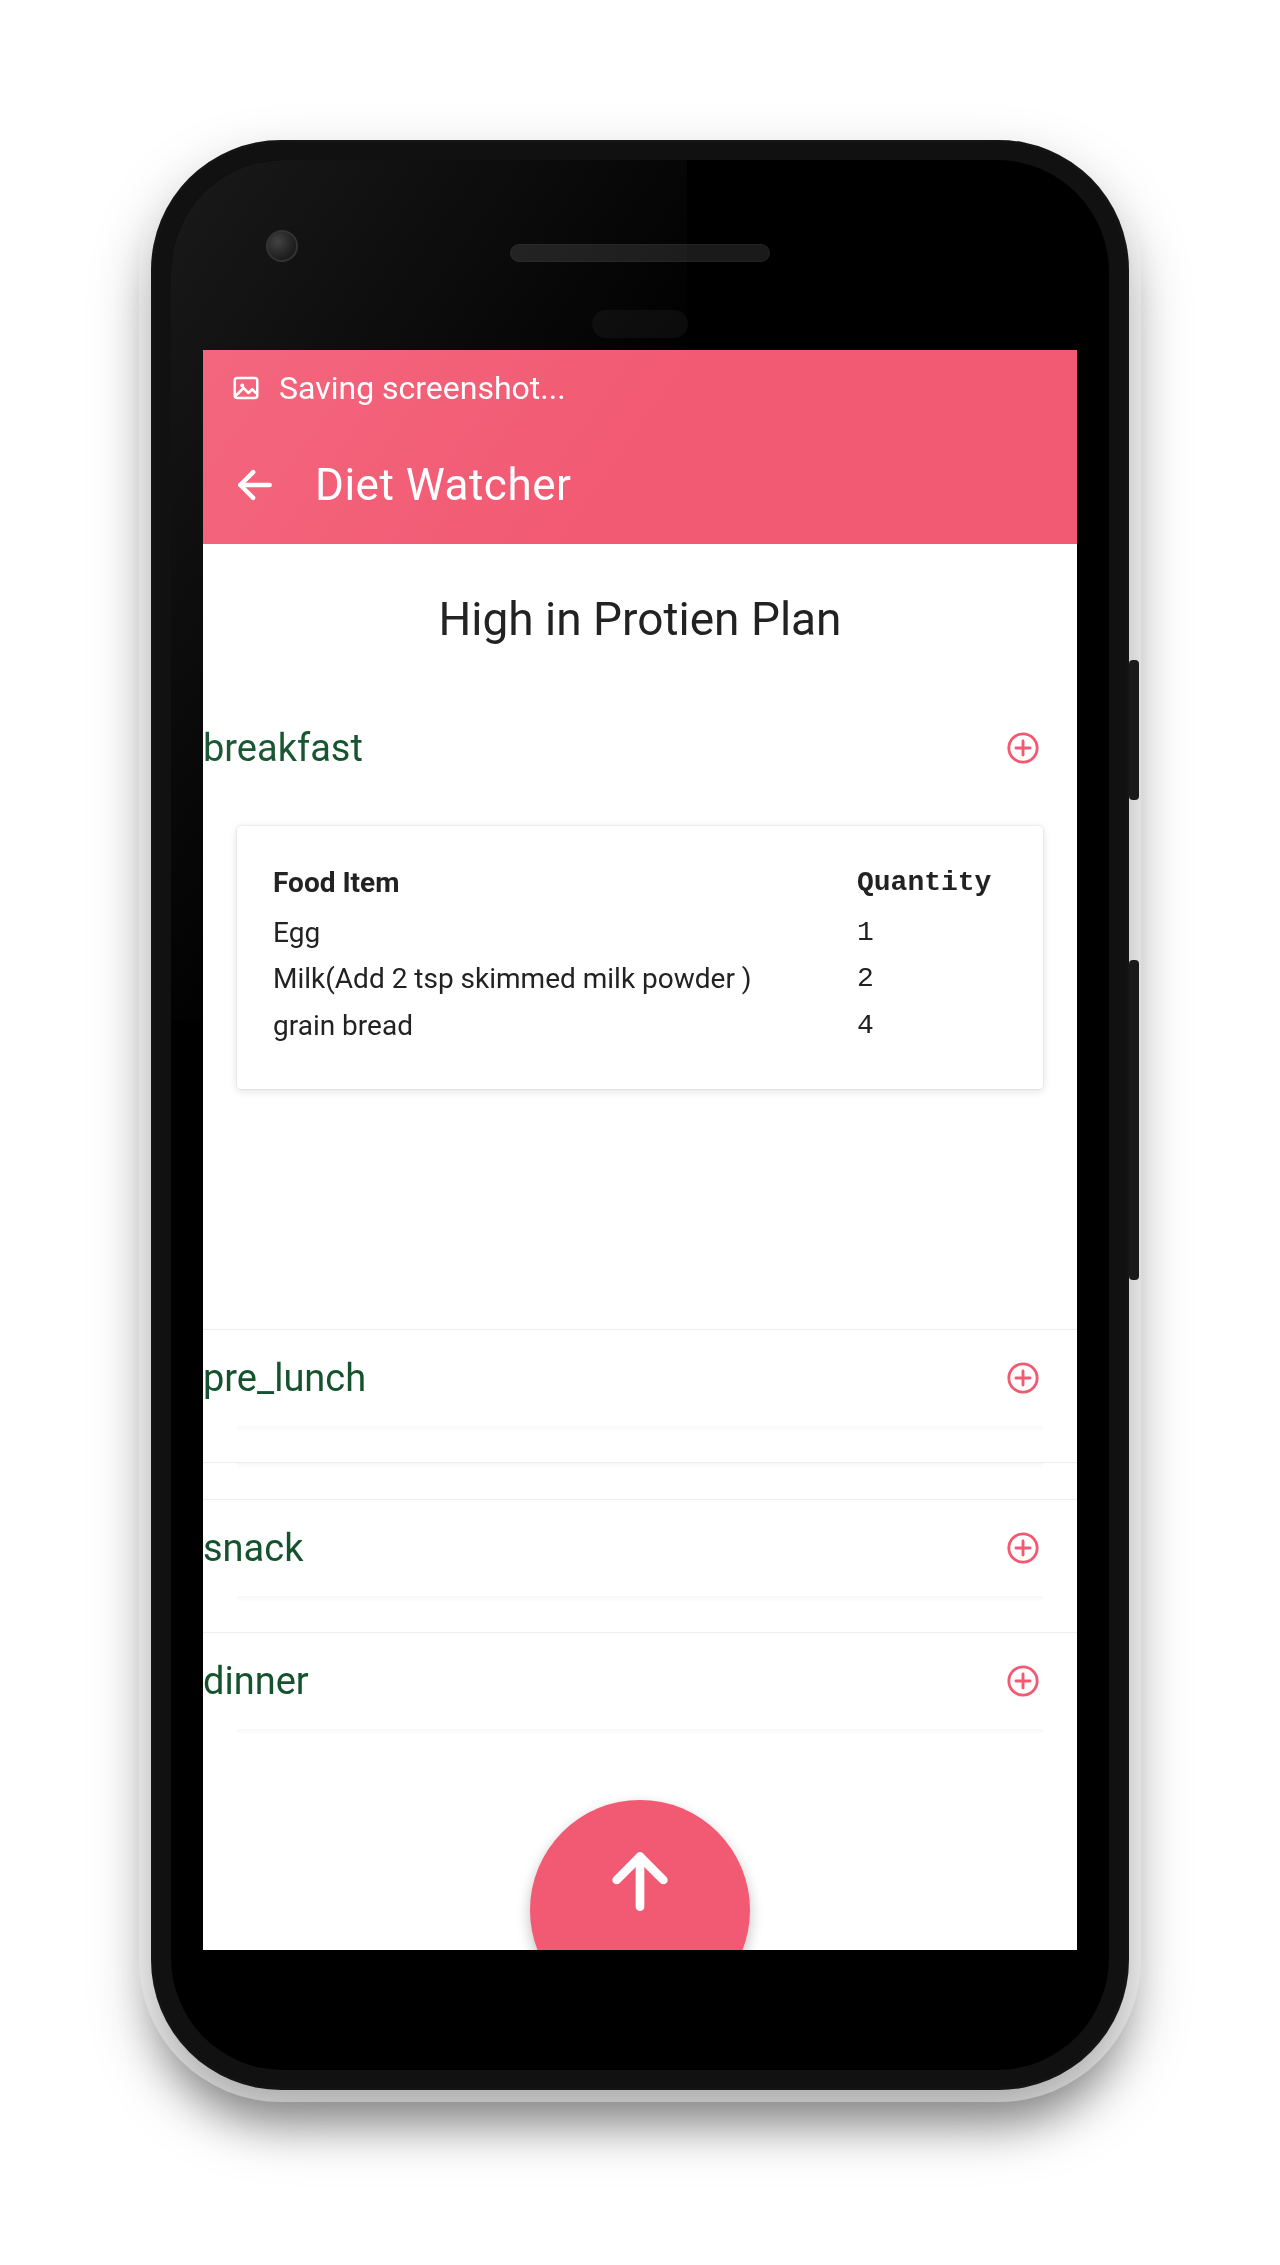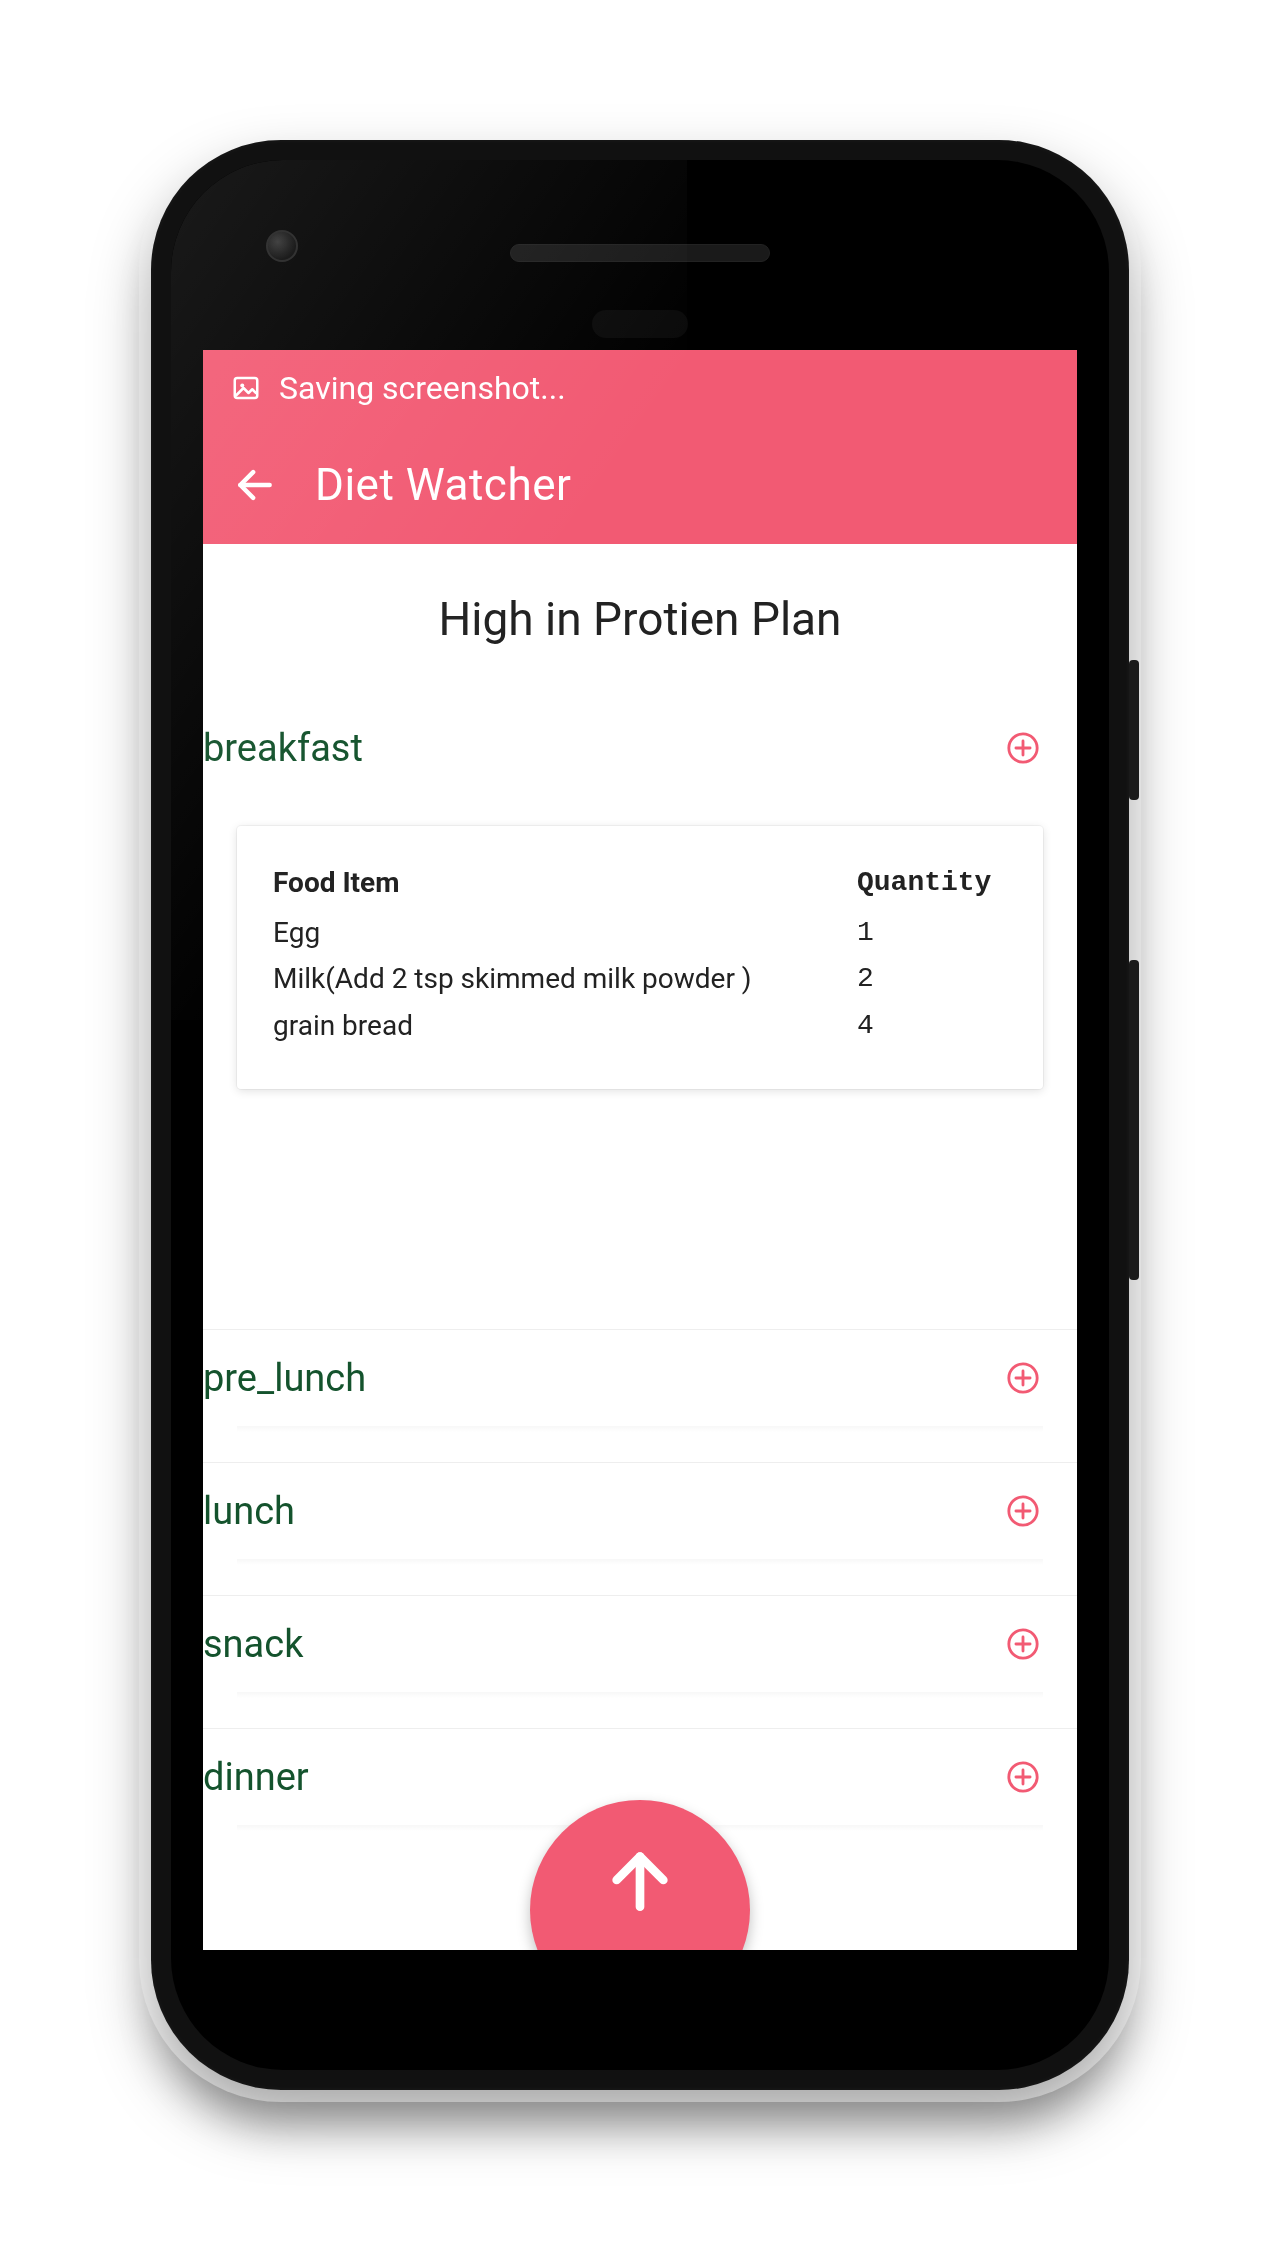--- a/index.html
+++ b/index.html
@@ -243,30 +243,20 @@
                       <circle cx="12" cy="12" r="10" stroke="#f25a73" stroke-width="2" fill="none"></circle>
                       <line x1="12" y1="7" x2="12" y2="17" stroke="#f25a73" stroke-width="2" stroke-linecap="round"></line>
                       <line x1="7" y1="12" x2="17" y2="12" stroke="#f25a73" stroke-width="2" stroke-linecap="round"></line>
                     </svg>
                   </span>
                 </div>
                 <div class="thin-shadow"></div>
                 <div style="height: 30px;"></div>
               </div>
               <div class="section" style="border-top: 1px solid rgb(238, 238, 238);">
-                <div class="section-header">
-                  <span class="name">lunch</span>
-                  <span class="add-btn">
-                    <svg viewBox="0 0 24 24" fill="none">
-                      <circle cx="12" cy="12" r="10" stroke="#f25a73" stroke-width="2" fill="none"></circle>
-                      <line x1="12" y1="7" x2="12" y2="17" stroke="#f25a73" stroke-width="2" stroke-linecap="round"></line>
-                      <line x1="7" y1="12" x2="17" y2="12" stroke="#f25a73" stroke-width="2" stroke-linecap="round"></line>
-                    </svg>
-                  </span>
-                </div>
                 <div class="thin-shadow"></div>
                 <div style="height: 30px;"></div>
               </div>
               <div class="section" style="border-top: 1px solid rgb(238, 238, 238);">
                 <div class="section-header">
                   <span class="name">snack</span>
                   <span class="add-btn">
                     <svg viewBox="0 0 24 24" fill="none">
                       <circle cx="12" cy="12" r="10" stroke="#f25a73" stroke-width="2" fill="none"></circle>
                       <line x1="12" y1="7" x2="12" y2="17" stroke="#f25a73" stroke-width="2" stroke-linecap="round"></line>

